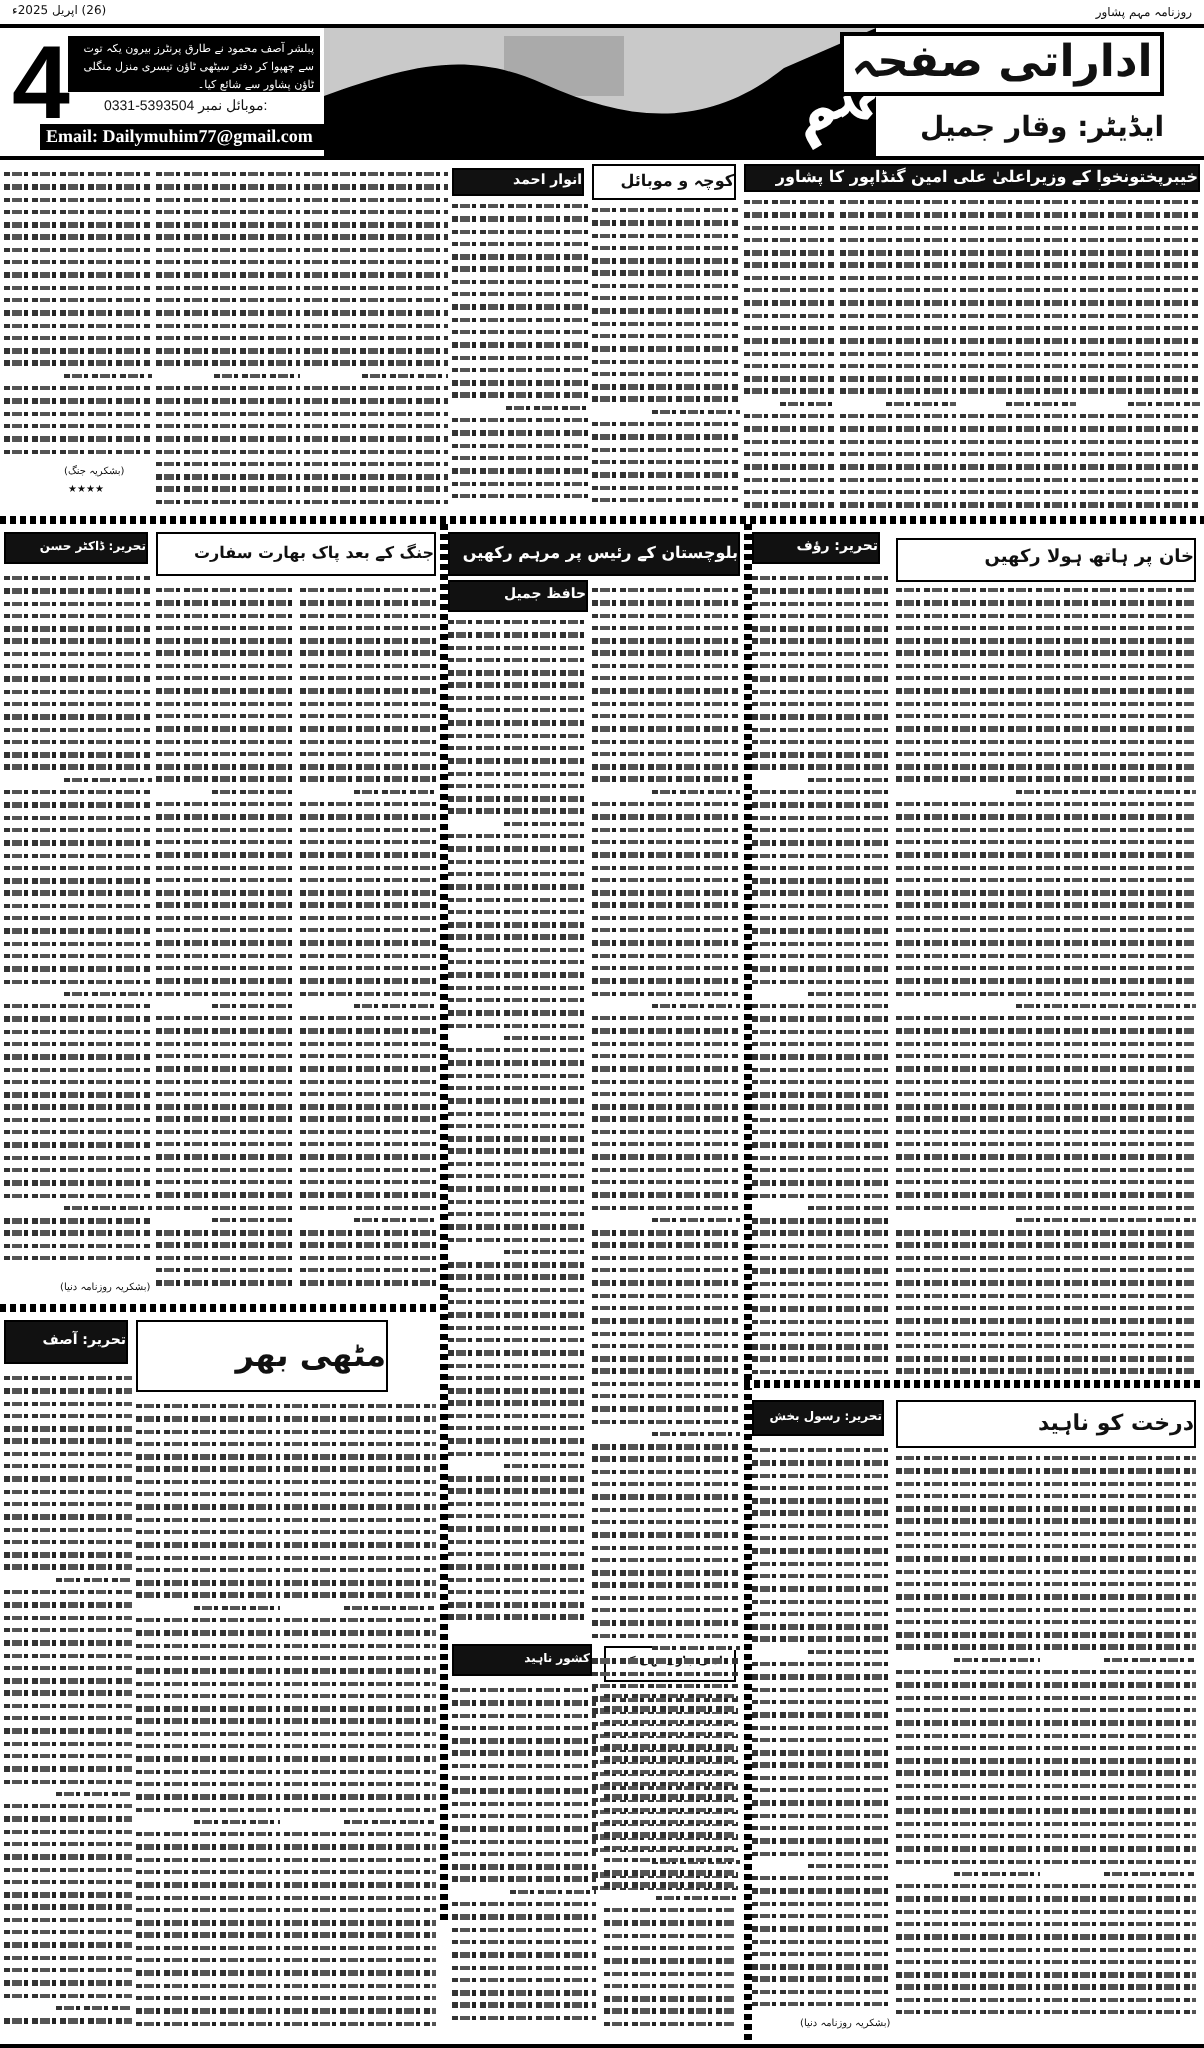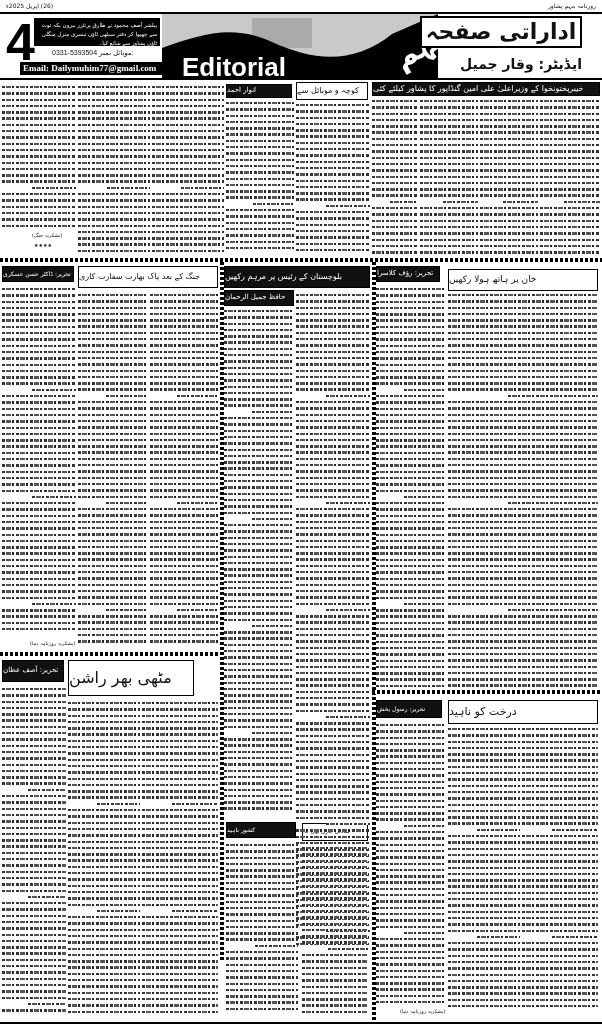--- a/index.html
+++ b/index.html
@@ -14,21 +14,21 @@
 .banner{position:absolute;left:162px;top:0;width:276px;height:64px;overflow:hidden;background:#ddd}
 .banner svg{position:absolute;left:0;top:0}
 .editorial{position:absolute;left:20px;top:38px;font-family:"Liberation Sans",sans-serif;font-weight:bold;font-size:26px;color:#fff}
 .mh-right{position:absolute;right:20px;top:2px;width:162px;height:62px;direction:rtl}
 .pagetitle{border:2px solid #000;font-size:22px;font-weight:bold;text-align:center;height:32px;line-height:28px;background:#fff}
 .editor{font-size:14px;font-weight:bold;margin-top:8px}
 .logo{position:absolute;left:392px;top:14px;font-size:30px;font-weight:bold;color:#fff;transform:rotate(-30deg)}
 .col{position:absolute;overflow:hidden;direction:rtl;font-size:4.3px;line-height:6.3px;color:#222;text-align:justify}
 .col .ln{height:6.3px;border-bottom:1px dotted transparent;position:relative}
 .col .ln::after{content:"";position:absolute;right:0;left:0;top:2px;height:2.4px;background:repeating-linear-gradient(90deg,#333 0 3px,#fff 3px 4px,#555 4px 9px,#fff 9px 10px,#222 10px 12px,#fff 12px 14px)}
-.hbox{position:absolute;border:1.5px solid #000;background:#fff;text-align:left;direction:rtl;font-weight:normal;overflow:hidden}
+.hbox{position:absolute;border:1.5px solid #000;background:#fff;text-align:right;direction:rtl;font-weight:bold;overflow:hidden}
 .hbox.dark{background:#111;color:#fff}
 .dots-h{position:absolute;height:4px;background:repeating-linear-gradient(90deg,#000 0 3px,#fff 3px 5px)}
 .dots-v{position:absolute;width:4px;background:repeating-linear-gradient(180deg,#000 0 3px,#fff 3px 5px)}
 .hline{position:absolute;height:1px;background:#000}
 .sig{position:absolute;font-size:5px;direction:rtl}
 </style>
 </head>
 <body>
 
 <div class="topline">
@@ -48,21 +48,20 @@
       <span>Email:</span>
       <span>Dailymuhim77@gmail.com</span>
     </div>
   </div>
   <div class="banner">
     <svg width="276" height="64">
       <rect x="0" y="0" width="276" height="64" fill="#c9c9c9"></rect>
       <rect x="90" y="4" width="60" height="30" fill="#aaa"></rect>
       <path d="M0,34 C40,20 70,10 110,28 C150,46 190,52 230,20 L276,0 L276,64 L0,64 Z" fill="#000"></path>
     </svg>
-    <div class="editorial">Editorial</div>
   </div>
   <div class="logo">مہم</div>
   <div class="mh-right">
     <div class="pagetitle">اداراتی صفحہ</div>
     <div class="editor">ایڈیٹر: وقار جمیل</div>
   </div>
 </div>
 
 <div class="hbox dark" style="left:372px;top:82px;width:228px;height:14px;font-size:8px;line-height:11px">خیبرپختونخوا کے وزیراعلیٰ علی امین گنڈاپور کا پشاور کیلئے کئی میگا منصوبوں کا اعلان</div>
 <div class="hbox" style="left:296px;top:82px;width:72px;height:18px;font-size:8px;line-height:15px">کوچہ و موبائل سے</div>

